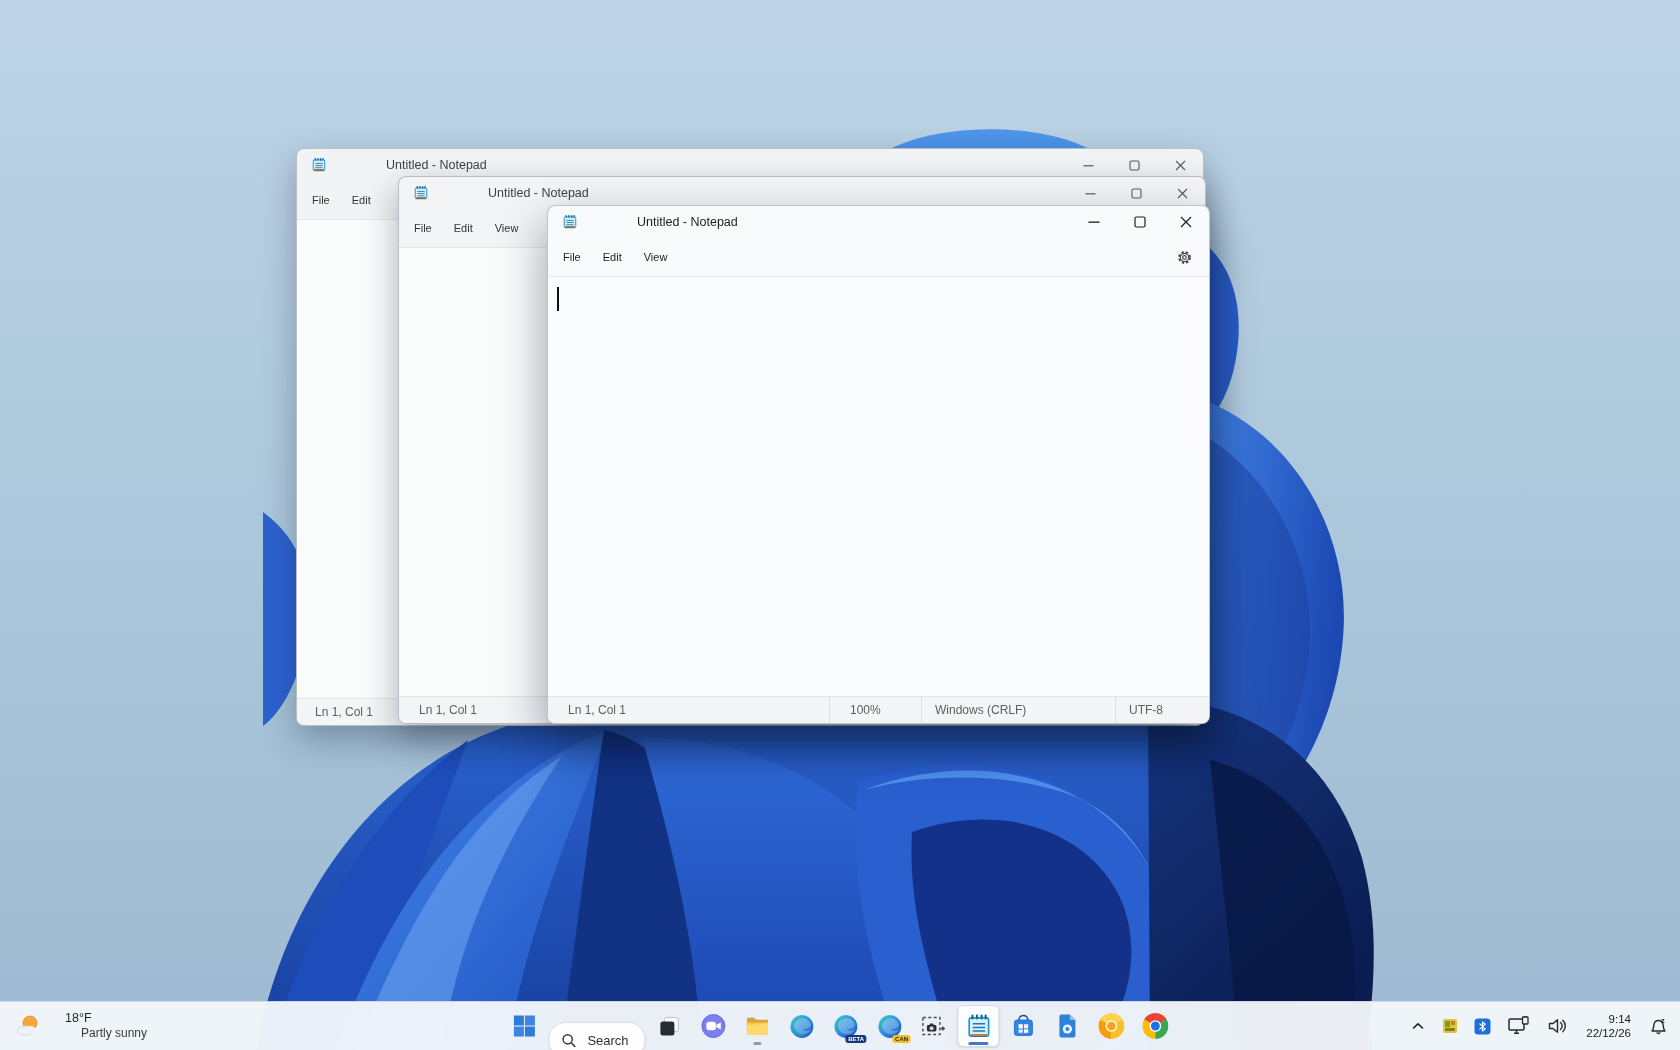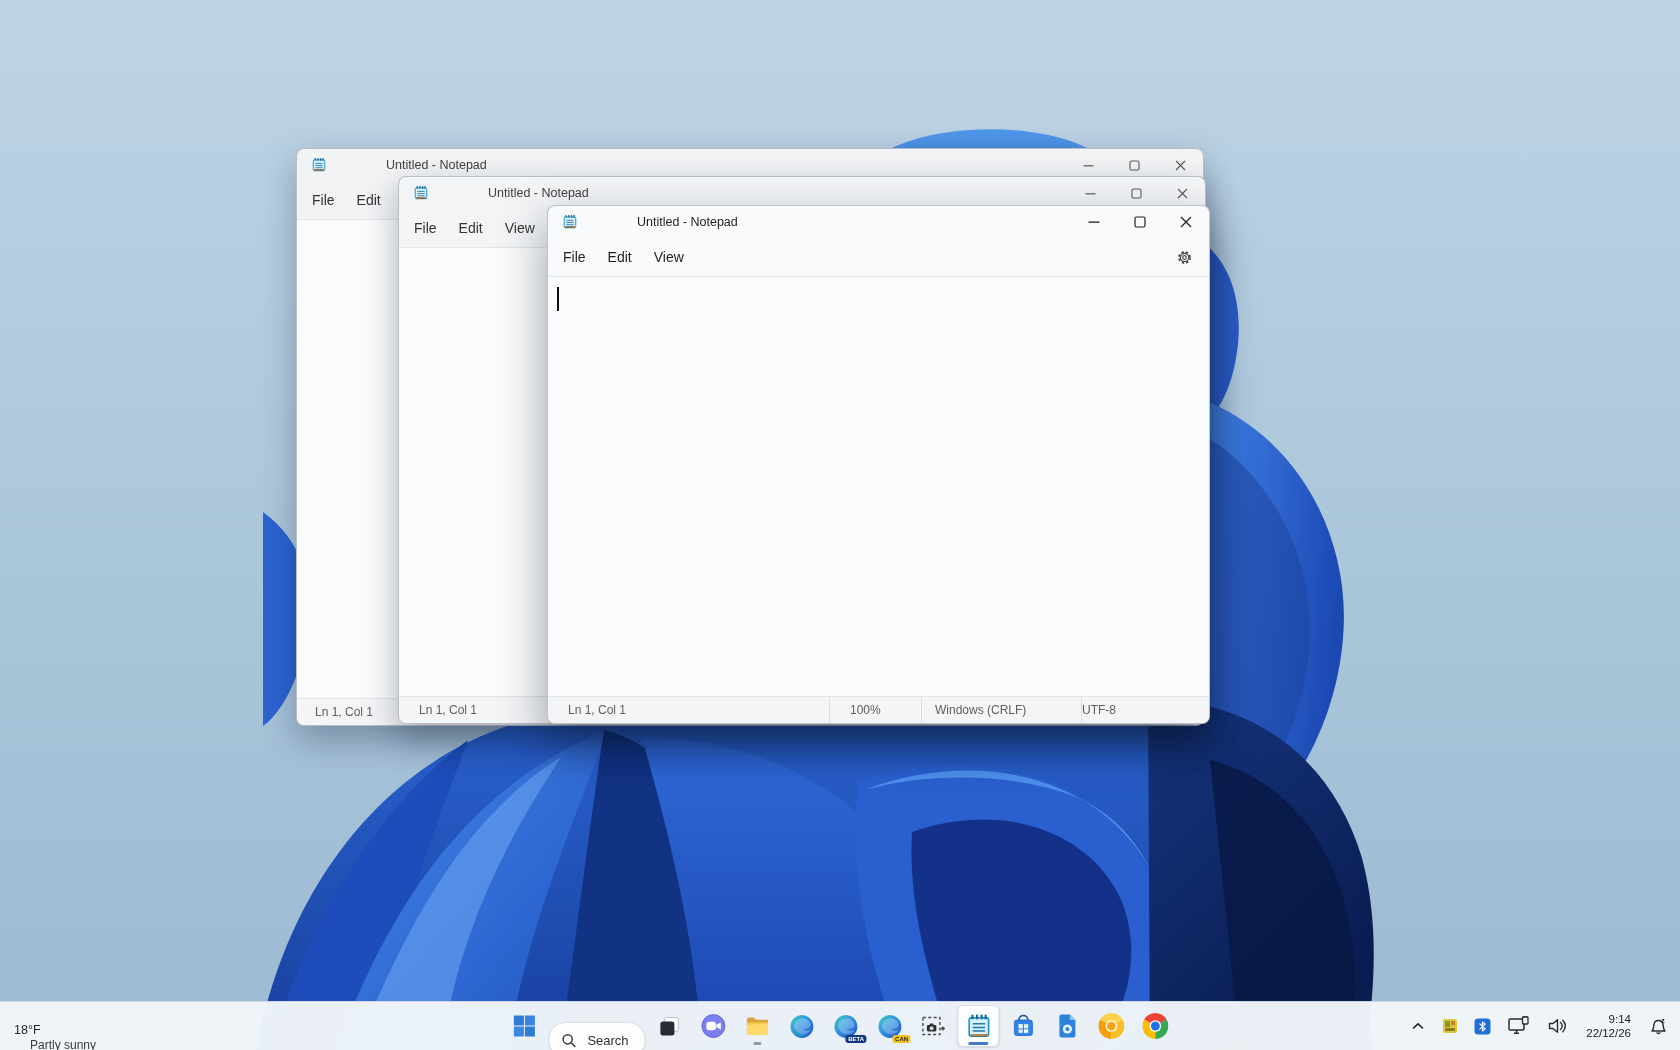--- a/index.html
+++ b/index.html
@@ -19,37 +19,37 @@
         box-shadow:0 20px 48px rgba(8,18,40,.42);}
   .titlebar{height:32px;flex:0 0 32px;display:flex;align-items:center;gap:44px;}
   .ticon{width:16px;height:16px;margin-left:14px;flex:0 0 16px;}
   .ttext{margin-left:15px;font-size:12.5px;color:#1d1d1d;white-space:nowrap;}
   .inactive .ttext{color:#3f3f3f;}
   .controls{margin-left:auto;display:flex;height:100%;}
   .ctl{width:46px;height:100%;display:flex;align-items:center;justify-content:center;}
   .ctl svg{display:block;}
   .menubar{height:38px;flex:0 0 38px;display:flex;align-items:center;
            border-bottom:1px solid #e3e6e9;padding-left:4px;}
-  .mi{font-size:14px;color:#1f1f1f;padding:5px 11px;border-radius:5px;}
+  .mi{font-size:11px;color:#1f1f1f;padding:5px 11px;border-radius:5px;}
   .inactive .mi{color:#333;}
   .gearbtn{margin-left:auto;margin-right:10px;width:30px;height:28px;
            display:flex;align-items:center;justify-content:center;}
   .content{flex:1 1 auto;position:relative;background:#fafbfb;}
   #win3 .content{background:#fbfcfe;}
   .caret{position:absolute;left:9px;top:10px;width:1.5px;height:24px;background:#101010;}
   .statusbar{height:26px;flex:0 0 26px;display:flex;align-items:center;
              background:#f4f5f7;border-top:1px solid #e2e4e7;
              font-size:12px;color:#5e5e5e;}
   .sb-cursor1{padding-left:18px;}
   .sb-cursor2{padding-left:20px;}
   #win3 .statusbar .cell{height:100%;display:flex;align-items:center;box-sizing:border-box;}
   .c-cursor{width:281px;padding-left:20px;}
   .c-zoom{width:92px;padding-left:20px;border-left:1px solid #dcdee1;}
   .c-eol{width:160px;padding-left:13px;border-left:1px solid #dcdee1;}
-  .c-enc{flex:1;border-left:1px solid #dcdee1;}
+  .c-enc{flex:1;padding-left:13px;border-left:1px solid #dcdee1;margin-left:34px;}
   
   #taskbar{left:0;bottom:0;width:1680px;height:48px;background:rgba(242,246,250,.97);
            border-top:1px solid rgba(120,140,160,.25);display:flex;align-items:center;}
   #tb-center{position:absolute;left:50%;transform:translateX(-50%);top:0;height:48px;
              display:flex;align-items:center;gap:4px;}
   .tbtn{width:40px;height:40px;border-radius:6px;display:flex;align-items:center;
         justify-content:center;position:relative;}
   .tbtn svg{display:block;}
   #tb-search{height:34px;border-radius:17px;background:rgba(255,255,255,.92);
              border:1px solid #d8dde4;box-shadow:0 1px 2px rgba(0,0,0,.08);
@@ -62,21 +62,21 @@
   .badge{position:absolute;right:-1px;bottom:3px;font-size:6px;font-weight:bold;
          padding:1px 2.5px;border-radius:3px;line-height:1;}
   .badge.beta{background:#14387f;color:#fff;}
   .badge.can{background:#f2c117;color:#2a2a2a;}
   
   #tray{position:absolute;right:8px;top:0;height:48px;display:flex;align-items:center;gap:10px;}
   .trbtn{height:34px;display:flex;align-items:center;justify-content:center;padding:0 3px;border-radius:4px;}
   #clock{text-align:right;font-size:11.5px;line-height:14px;color:#1b1b1b;padding:0 4px;}
   
   #weather{position:absolute;left:6px;top:0;height:48px;display:flex;align-items:center;
-           gap:21px;padding:0 8px;border-radius:6px;flex-direction:column;}
+           gap:21px;padding:0 8px;border-radius:6px;}
   #weather .wtxt{display:flex;flex-direction:column;line-height:15px;}
   #weather .wtemp{font-size:12.5px;color:#262626;}
   #weather .wcond{font-size:12px;color:#3c3c3c;margin-left:16px;}
 </style>
 </head>
 <body>
 
 <svg width="0" height="0" style="position:absolute">
   <defs>
     <symbol id="sym-notepad" viewBox="0 0 20 20">

